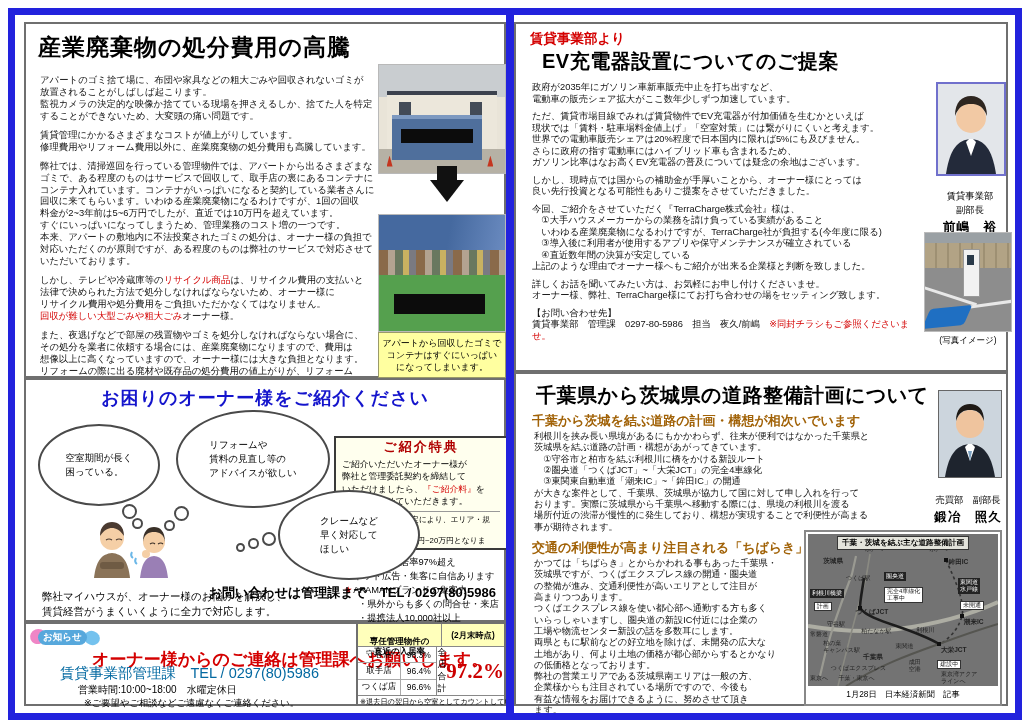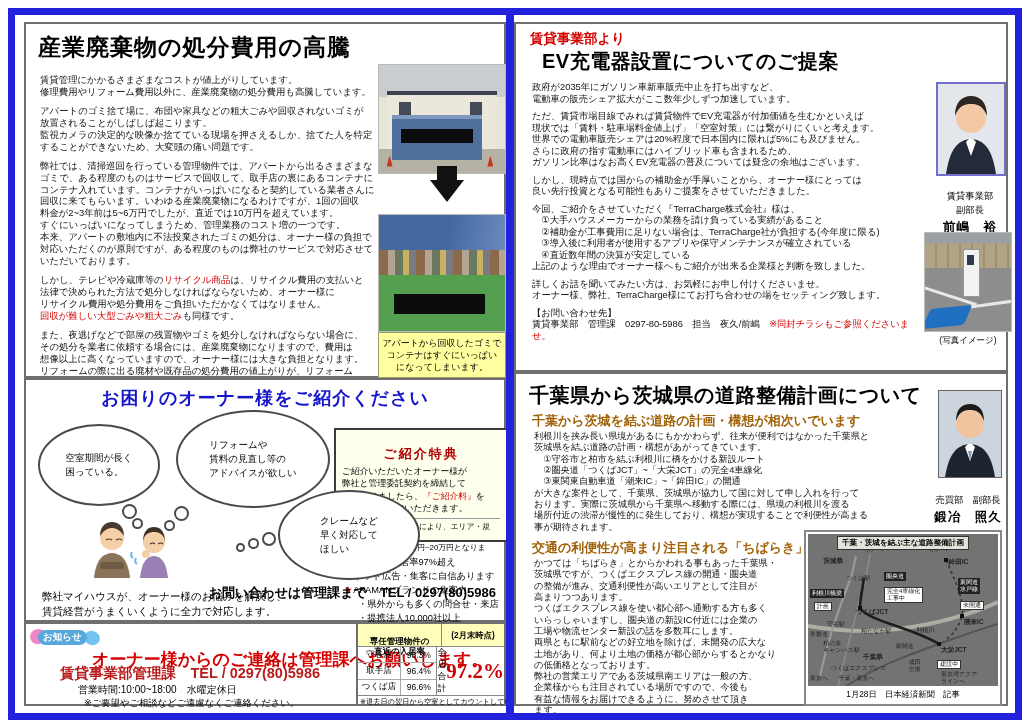--- a/index.html
+++ b/index.html
@@ -38,36 +38,36 @@
   .p2-tarp { position:absolute; left:-4%; top:0; width:108%; height:30%; background:linear-gradient(100deg,#45699f 55%,#6d8dc2); }
   .p2-junk { position:absolute; left:0; top:30%; width:100%; height:22%; background:repeating-linear-gradient(90deg,#8a6a4a 0 9px,#b3a391 9px 16px,#69785f 16px 24px,#c9b161 24px 30px,#7a7a82 30px 37px); }
   .p2-bin  { position:absolute; left:0; top:52%; width:100%; height:48%; background:#55a04e; }
   .p2-band { position:absolute; left:12%; top:34%; width:72%; height:36%; background:#0c0c0c; }
   .photo-caption { position:absolute; left:352px; top:308px; width:128px; background:#ffffa0; border:1px solid #9a9a6a; box-sizing:border-box; font-size:9px; line-height:1.35; text-align:center; padding:4px 2px; white-space:pre-line; }
 
   
   .bubble { position:absolute; background:#fff; border:2px solid #4a4a4a; border-radius:50%; display:flex; align-items:center; justify-content:center; font-size:9.5px; line-height:1.45; white-space:pre-line; text-align:left; z-index:2; }
   .tail { position:absolute; background:#fff; border:2px solid #4a4a4a; border-radius:50%; z-index:1; }
   .ref-body { position:absolute; left:16px; top:198px; font-size:10.5px; line-height:1.45; white-space:pre-line; }
-  .benefit { position:absolute; left:308px; top:48px; width:174px; height:114px; background:#ffffee; border:2px solid #3a3a3a; box-sizing:border-box; padding:15px 6px; }
+  .benefit { position:absolute; left:308px; top:56px; width:174px; height:114px; background:#ffffee; border:2px solid #3a3a3a; box-sizing:border-box; padding:0 6px; }
   .benefit-title { font-size:13px; font-weight:bold; color:#b00000; text-align:center; margin:0 0 2px; letter-spacing:2px; }
   .benefit-text { font-size:8.8px; line-height:1.4; white-space:pre-line; margin:0; }
   .benefit-note { font-size:7.8px; line-height:1.35; white-space:pre-line; margin:4px 0 0; border-top:1px solid #999; padding-top:3px; }
   .points { position:absolute; left:318px; top:176px; font-size:9.3px; line-height:1.5; }
   .star { color:#d40000; margin-right:1px; }
   .subpoints { margin-left:14px; white-space:pre-line; }
   .ref-contact { position:absolute; right:8px; bottom:5px; font-size:13px; font-weight:bold; }
 
   
   .badge { position:absolute; left:8px; top:5px; width:56px; height:17px; z-index:2; }
   .badge-core { position:absolute; left:4px; top:1px; padding:1px 5px; background:#57a8dc; color:#fff; font-size:9.5px; font-weight:bold; border-radius:8px; z-index:2; }
   .badge::before { content:""; position:absolute; left:-4px; top:0; width:16px; height:15px; background:#ef86c6; border-radius:50%; transform:rotate(-20deg); }
   .badge::after { content:""; position:absolute; right:-10px; top:2px; width:16px; height:14px; background:#74c2ee; border-radius:50%; transform:rotate(20deg); }
   .foot-notice { position:absolute; left:66px; top:7px; font-size:17px; font-weight:bold; color:#d40000; }
-  .foot-dept { position:absolute; left:34px; top:25px; font-size:14.5px; font-weight:bold; color:#b91c1c; }
+  .foot-dept { position:absolute; left:34px; top:25px; font-size:14.5px; font-weight:normal; color:#0369a1; }
   .foot-hours { position:absolute; left:52px; top:49px; font-size:10px; }
   .foot-note { position:absolute; left:58px; top:64px; font-size:9.3px; }
   .ftable { position:absolute; right:0; top:0; bottom:0; width:148px; border-left:2px solid #6f6f6f; display:flex; flex-direction:column; font-size:8.5px; box-sizing:border-box; }
   .ft-head { display:flex; background:#ffffbb; border-bottom:1px solid #888; height:22px; }
   .ft-head-left { width:84px; font-weight:bold; text-align:center; line-height:1.2; white-space:pre-line; border-right:1px solid #888; padding-top:12px; box-sizing:border-box; }
   .ft-head-right { flex:1; display:flex; align-items:center; justify-content:center; font-weight:bold; font-size:8.3px; }
   .ft-body { flex:1; display:flex; }
   .ft-rows { width:84px; display:flex; flex-direction:column; border-right:1px solid #888; box-sizing:border-box; }
   .ft-row { flex:1; display:flex; border-bottom:1px solid #aaa; }
   .ft-row:last-child { border-bottom:none; }
@@ -112,39 +112,39 @@
 </head>
 <body>
 
 <div class="page">
   <div class="frame"></div>
   <div class="vdivider"></div>
 
   <section class="box" id="box-waste">
     <h1 class="h-main abs" style="left:12px; top:8px;">産業廃棄物の処分費用の高騰</h1>
     <div class="waste-text">
-      <p class="t">賃貸管理にかかるさまざまなコストが値上がりしています。
-修理費用やリフォーム費用以外に、産業廃棄物の処分費用も高騰しています。</p>
       <p class="t">アパートのゴミ捨て場に、布団や家具などの粗大ごみや回収されないゴミが
 放置されることがしばしば起こります。
 監視カメラの決定的な映像か捨てている現場を押さえるしか、捨てた人を特定
 することができないため、大変頭の痛い問題です。</p>
+      <p class="t">賃貸管理にかかるさまざまなコストが値上がりしています。
+修理費用やリフォーム費用以外に、産業廃棄物の処分費用も高騰しています。</p>
       <p class="t">弊社では、清掃巡回を行っている管理物件では、アパートから出るさまざまな
 ゴミで、ある程度のものはサービスで回収して、取手店の裏にあるコンテナに
 コンテナ入れています。コンテナがいっぱいになると契約している業者さんに
 回収に来てもらいます。いわゆる産業廃棄物になるわけですが、1回の回収
 料金が2~3年前は5~6万円でしたが、直近では10万円を超えています。
 すぐにいっぱいになってしまうため、管理業務のコスト増の一つです。
 本来、アパートの敷地内に不法投棄されたゴミの処分は、オーナー様の負担で
 対応いただくのが原則ですが、ある程度のものは弊社のサービスで対応させて
 いただいております。</p>
       <p class="t"><span>しかし、テレビや冷蔵庫等の</span><span class="red">リサイクル商品</span><span>は、リサイクル費用の支払いと
 法律で決められた方法で処分しなければならないため、オーナー様に
 リサイクル費用や処分費用をご負担いただかなくてはなりません。
-</span><span class="red">回収が難しい大型ごみや粗大ごみ</span><span>も同様です。</span></p>
+</span><span class="red">回収が難しい大型ごみや粗大ごみ</span><span>オーナー様。</span></p>
       <p class="t">また、夜逃げなどで部屋の残置物やゴミを処分しなければならない場合に、
 その処分を業者に依頼する場合には、産業廃棄物になりますので、費用は
 想像以上に高くなっていますので、オーナー様には大きな負担となります。
 リフォームの際に出る廃材や既存品の処分費用の値上がりが、リフォーム
 費用が値上がりしている一因になっています。</p>
     </div>
     <div class="photo photo1">
       <div class="p1-roof"></div>
       <div class="p1-wall"></div>
       <div class="p1-win" style="left:16%;"></div>
@@ -275,21 +275,21 @@
 電動車の販売シェア拡大がここ数年少しずつ加速しています。</p>
       <p class="t">ただ、賃貸市場目線でみれば賃貸物件でEV充電器が付加価値を生むかといえば
 現状では「賃料・駐車場料金値上げ」「空室対策」には繋がりにくいと考えます。
 世界での電動車販売シェアは20%程度で日本国内に限れば5%にも及びません。
 さらに政府の指す電動車にはハイブリッド車も含まれるため、
 ガソリン比率はなお高くEV充電器の普及については疑念の余地はございます。</p>
       <p class="t">しかし、現時点では国からの補助金が手厚いことから、オーナー様にとっては
 良い先行投資となる可能性もありご提案をさせていただきました。</p>
       <p class="t">今回、ご紹介をさせていただく『TerraCharge株式会社』様は、
 　①大手ハウスメーカーからの業務を請け負っている実績があること
-　②補助金が工事費用に足りない場合は、TerraCharge社が負担する(今年度に限る)
+　いわゆる産業廃棄物になるわけですが、TerraCharge社が負担する(今年度に限る)
 　③導入後に利用者が使用するアプリや保守メンテナンスが確立されている
 　④直近数年間の決算が安定している
 上記のような理由でオーナー様へもご紹介が出来る企業様と判断を致しました。</p>
       <p class="t">詳しくお話を聞いてみたい方は、お気軽にお申し付けくださいませ。
 オーナー様、弊社、TerraCharge様にてお打ち合わせの場をセッティング致します。</p>
       <p class="t ev-contact"><span>【お問い合わせ先】</span>
 <span>賃貸事業部　管理課　0297-80-5986　担当　夜久/前嶋　</span><span class="red">※同封チラシもご参照くださいませ。</span></p>
     </div>
 
     <svg class="portrait" style="left:420px; top:58px; width:66px; height:90px; border:2px solid #7070cc;" viewBox="0 0 66 90">
@@ -311,21 +311,21 @@
       <div class="evp-line2"></div>
       <div class="evp-pillar">
           <div class="evp-screen"></div>
         </div>
       <div class="evp-sign"></div>
     </div>
     <div class="ev-photo-cap">(写真イメージ)</div>
   </section>
 
   <section class="box" id="box-road">
-    <h1 class="h-main-sm abs" style="left:13px; top:8px;">千葉県から茨城県の道路整備計画について</h1>
+    <h1 class="h-main-sm abs" style="left:20px; top:8px;">千葉県から茨城県の道路整備計画について</h1>
     <p class="sub-blue abs" style="left:16px; top:38px;">千葉から茨城を結ぶ道路の計画・構想が相次いでいます</p>
     <div class="road-p1">
       <p class="t">利根川を挟み長い県境があるにもかかわらず、往来が便利ではなかった千葉県と
 茨城県を結ぶ道路の計画・構想があがってきています。
 　①守谷市と柏市を結ぶ利根川に橋をかける新設ルート
 　②圏央道「つくばJCT」~「大栄JCT」の完全4車線化
 　③東関東自動車道「潮来IC」~「鉾田IC」の開通
 が大きな案件として、千葉県、茨城県が協力して国に対して申し入れを行って
 おります。実際に茨城県から千葉県へ移動する際には、県境の利根川を渡る
 場所付近の渋滞が慢性的に発生しており、構想が実現することで利便性が高まる

